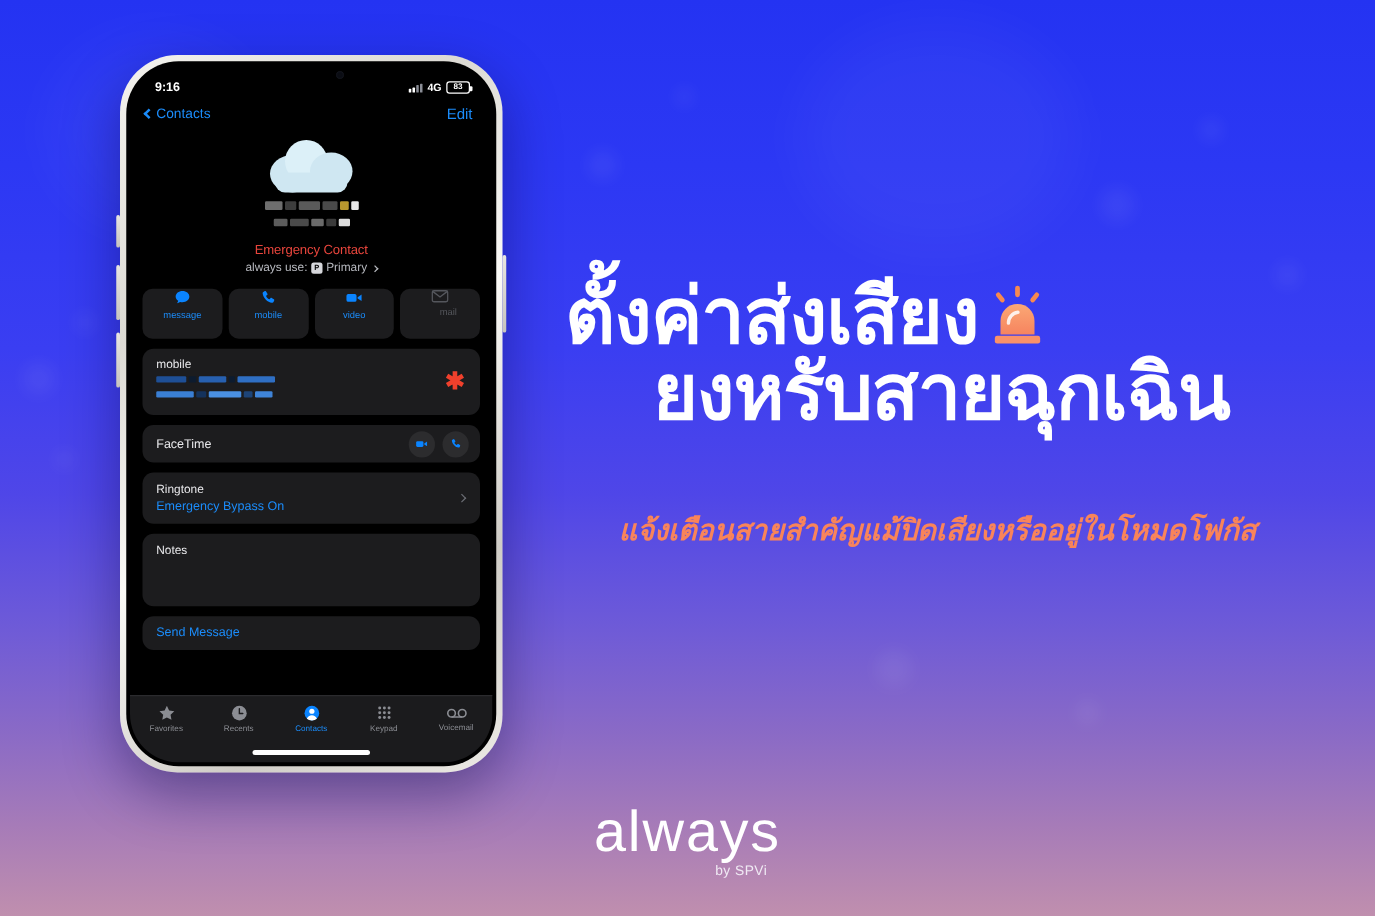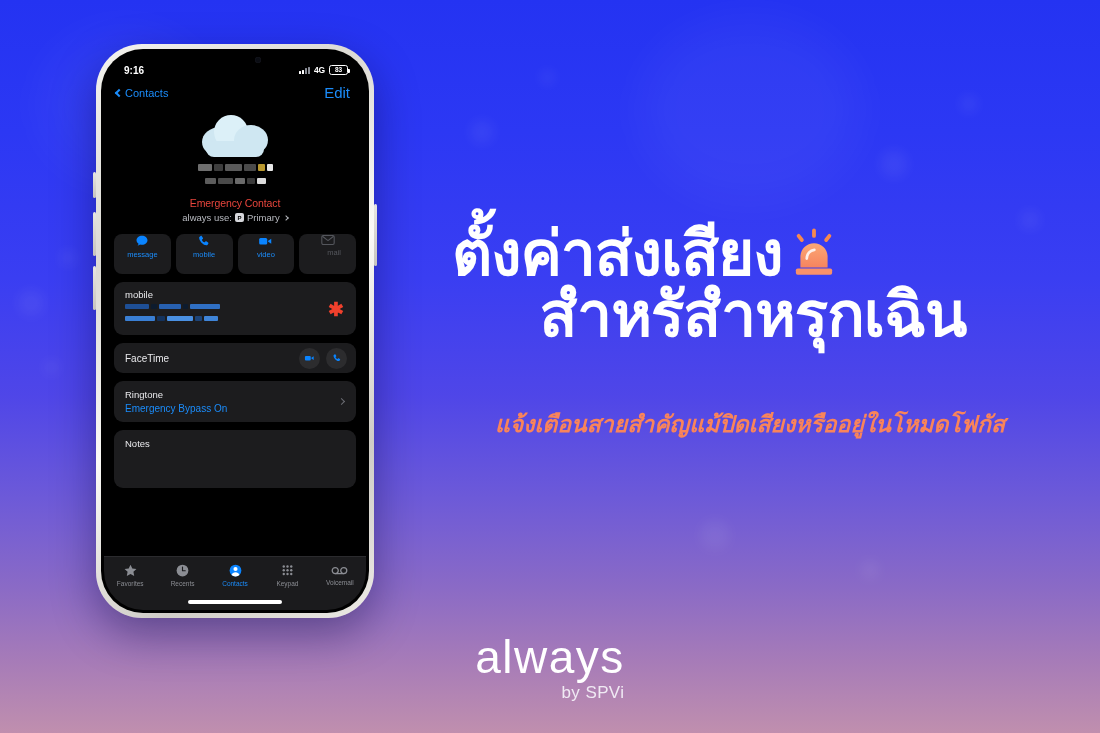--- a/index.html
+++ b/index.html
@@ -28,21 +28,21 @@
   .blob {
     position:absolute; border-radius:50%;
     background:rgba(255,255,255,0.055);
     filter:blur(6px);
   }
   .blob.big { background:rgba(255,255,255,0.04); filter:blur(22px); }
 
   
   #phone {
     position:absolute; left:96px; top:44px;
-    width:278px; height:574px;
+    width:306px; height:574px;
     border-radius:46px;
     background:linear-gradient(140deg,#f4f3ef 0%,#dcdad4 28%,#fbfaf7 52%,#cfccc6 78%,#eceae5 100%);
     padding:5px;
     box-shadow:0 16px 44px rgba(10,6,60,0.40);
   }
   #phone-inner {
     width:100%; height:100%;
     border-radius:42px;
     background:#000;
     padding:3px;
@@ -106,21 +106,21 @@
   #navbar {
     display:flex; align-items:center; justify-content:space-between;
     padding:2px 16px 4px 12px;
     font-size:11px;
   }
   #nav-back { display:flex; align-items:center; gap:2px; color:#1b8cfa; cursor:pointer; }
   .chev-l {
     width:6px; height:6px; border-left:2px solid #1b8cfa; border-bottom:2px solid #1b8cfa;
     transform:rotate(45deg); margin-right:1px;
   }
-  #nav-edit { color:#1b8cfa; font-size:15px; cursor:pointer; }
+  #nav-edit { color:#1b8cfa; font-size:12px; cursor:pointer; }
 
   
   #content { padding:0 10px; }
 
   #avatar-wrap { display:flex; flex-direction:column; align-items:center; padding-top:4px; }
   .cloud { width:74px; height:50px; position:relative; }
   .cloud .c1,.cloud .c2,.cloud .c3,.cloud .c4 { position:absolute; border-radius:50%; }
   .cloud .c1 { left:4px; top:18px; width:36px; height:30px; background:#cfe7f2; }
   .cloud .c2 { left:16px; top:6px; width:34px; height:34px; background:#dcf0f8; }
   .cloud .c3 { left:36px; top:16px; width:34px; height:30px; background:#cfe7f2; }
@@ -214,21 +214,21 @@
     text-align:center; white-space:nowrap;
   }
 
   
   #logo { position:absolute; left:0; right:0; bottom:30px; text-align:center; }
   #logo-main {
     color:#fff; font-size:46px; letter-spacing:1.5px;
     font-weight:300; line-height:1;
   }
   #logo-sub {
-    color:#f0eaf4; font-size:17px; letter-spacing:.4px;
+    color:#f0eaf4; font-size:11px; letter-spacing:.4px;
     margin-top:3px; padding-left:86px;
   }
 </style>
 </head>
 <body>
 
 <div id="bg"></div>
 <div id="bokeh">
   <div class="blob big" style="left:40px;top:30px;width:170px;height:150px;"></div>
   <div class="blob big" style="left:640px;top:20px;width:220px;height:180px;"></div>
@@ -387,20 +387,23 @@
         <div class="card">
           <div class="card-lbl">Ringtone</div>
           <div class="card-sub">Emergency Bypass On</div>
           <span class="chev-r"></span>
         </div>
 
         <div class="card" id="notes-card">
           <div class="card-lbl">Notes</div>
         </div>
 
+        <div class="card" id="send-card">
+          <div class="card-sub">Send Message</div>
+        </div>
       </div>
 
       <div id="tabbar">
         <div class="tab">
           <svg width="15" height="15" viewBox="0 0 24 24">
             <path d="M12 2.6l2.9 6 6.6.9-4.8 4.6 1.2 6.5L12 17.5l-5.9 3.1 1.2-6.5L2.5 9.5l6.6-.9z" fill="#8b8d93"></path>
           </svg>
           <span class="t-lbl">Favorites</span>
         </div>
         <div class="tab">
@@ -462,21 +465,21 @@
       <g stroke="#f7894f" stroke-width="4.2" stroke-linecap="round">
         <path d="M32 6v6"></path>
         <path d="M15 12l3.6 4.6"></path>
         <path d="M49 12l-3.6 4.6"></path>
       </g>
       <path d="M32 20c8.4 0 15 6.6 15 15v12H17V35c0-8.4 6.6-15 15-15z" fill="url(#sg)"></path>
       <path d="M24 37c0-5 3.6-9 8.4-9.6" fill="none" stroke="#fff" stroke-width="3" stroke-linecap="round" opacity=".85"></path>
       <rect x="12" y="48" width="40" height="7" rx="2" fill="#f99169"></rect>
     </svg>
   </div>
-  <div id="h-row2" class="h-line">สำหรัสำหรุกเฉิน</div>
+  <div id="h-row2" class="h-line">ยงหรับสายฉุกเฉิน</div>
 </div>
 
 <div id="subtitle">แจ้งเตือนสายสำคัญแม้ปิดเสียงหรืออยู่ในโหมดโฟกัส</div>
 
 <div id="logo">
   <div id="logo-main">always</div>
   <div id="logo-sub">by SPVi</div>
 </div>
 
 </body></html>

